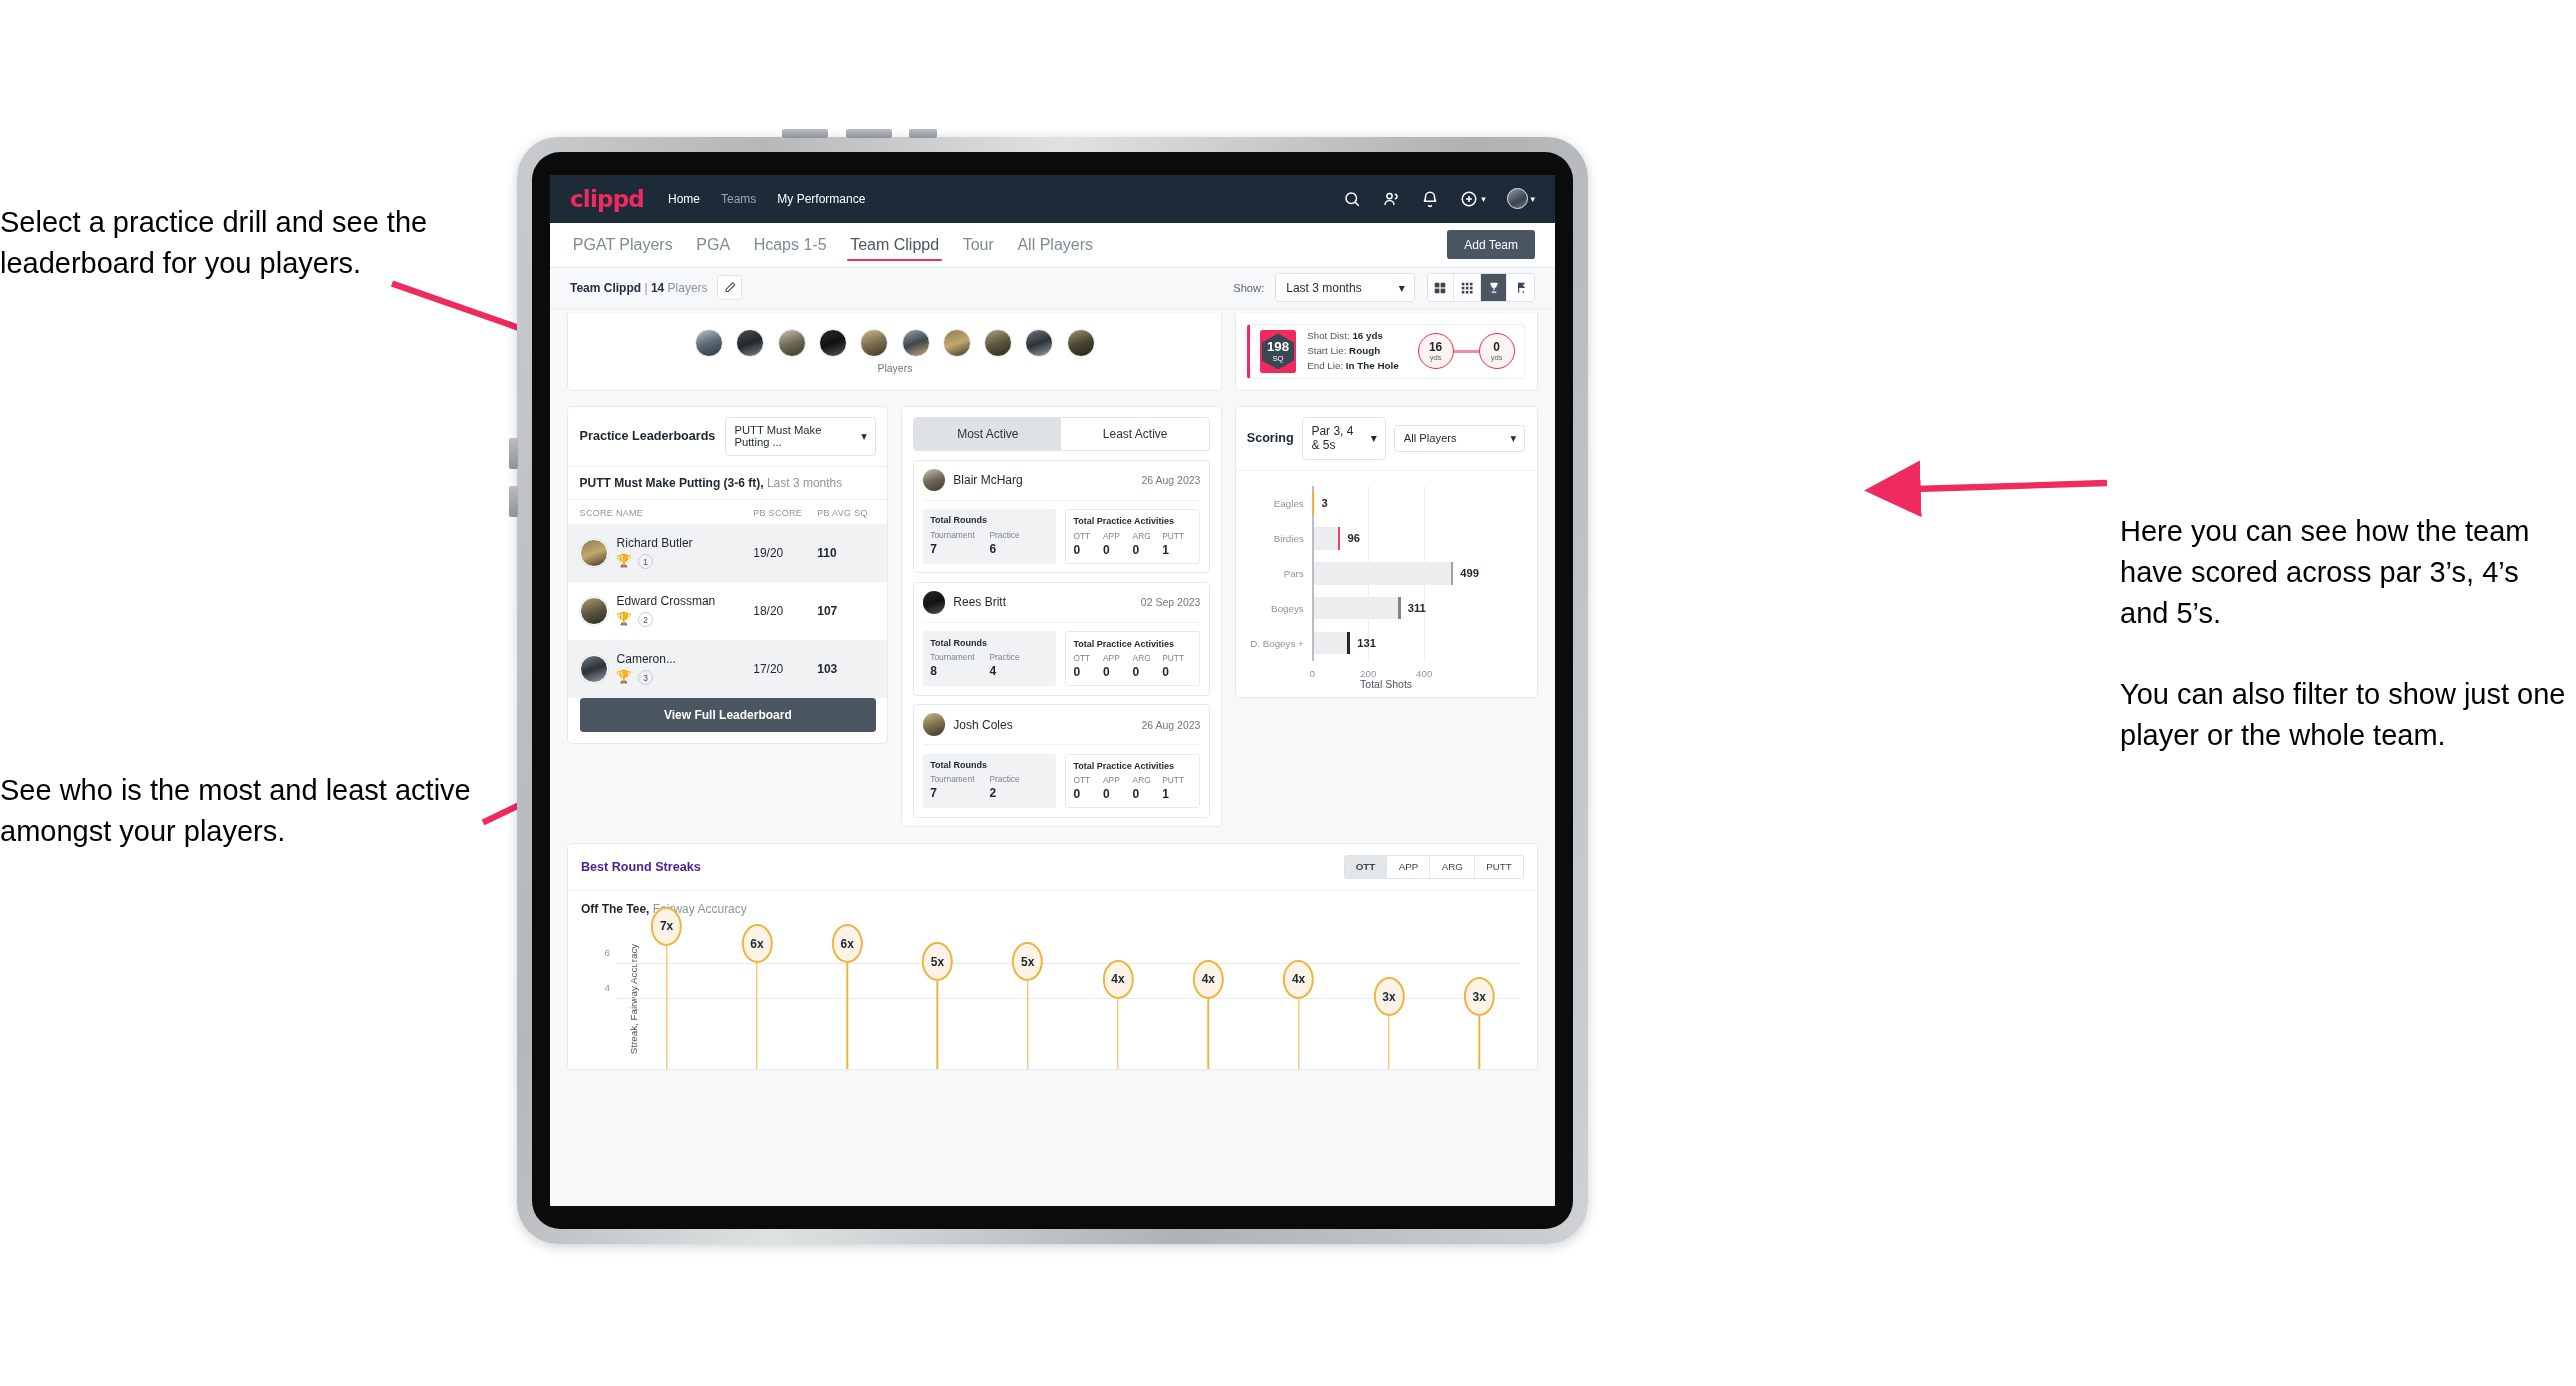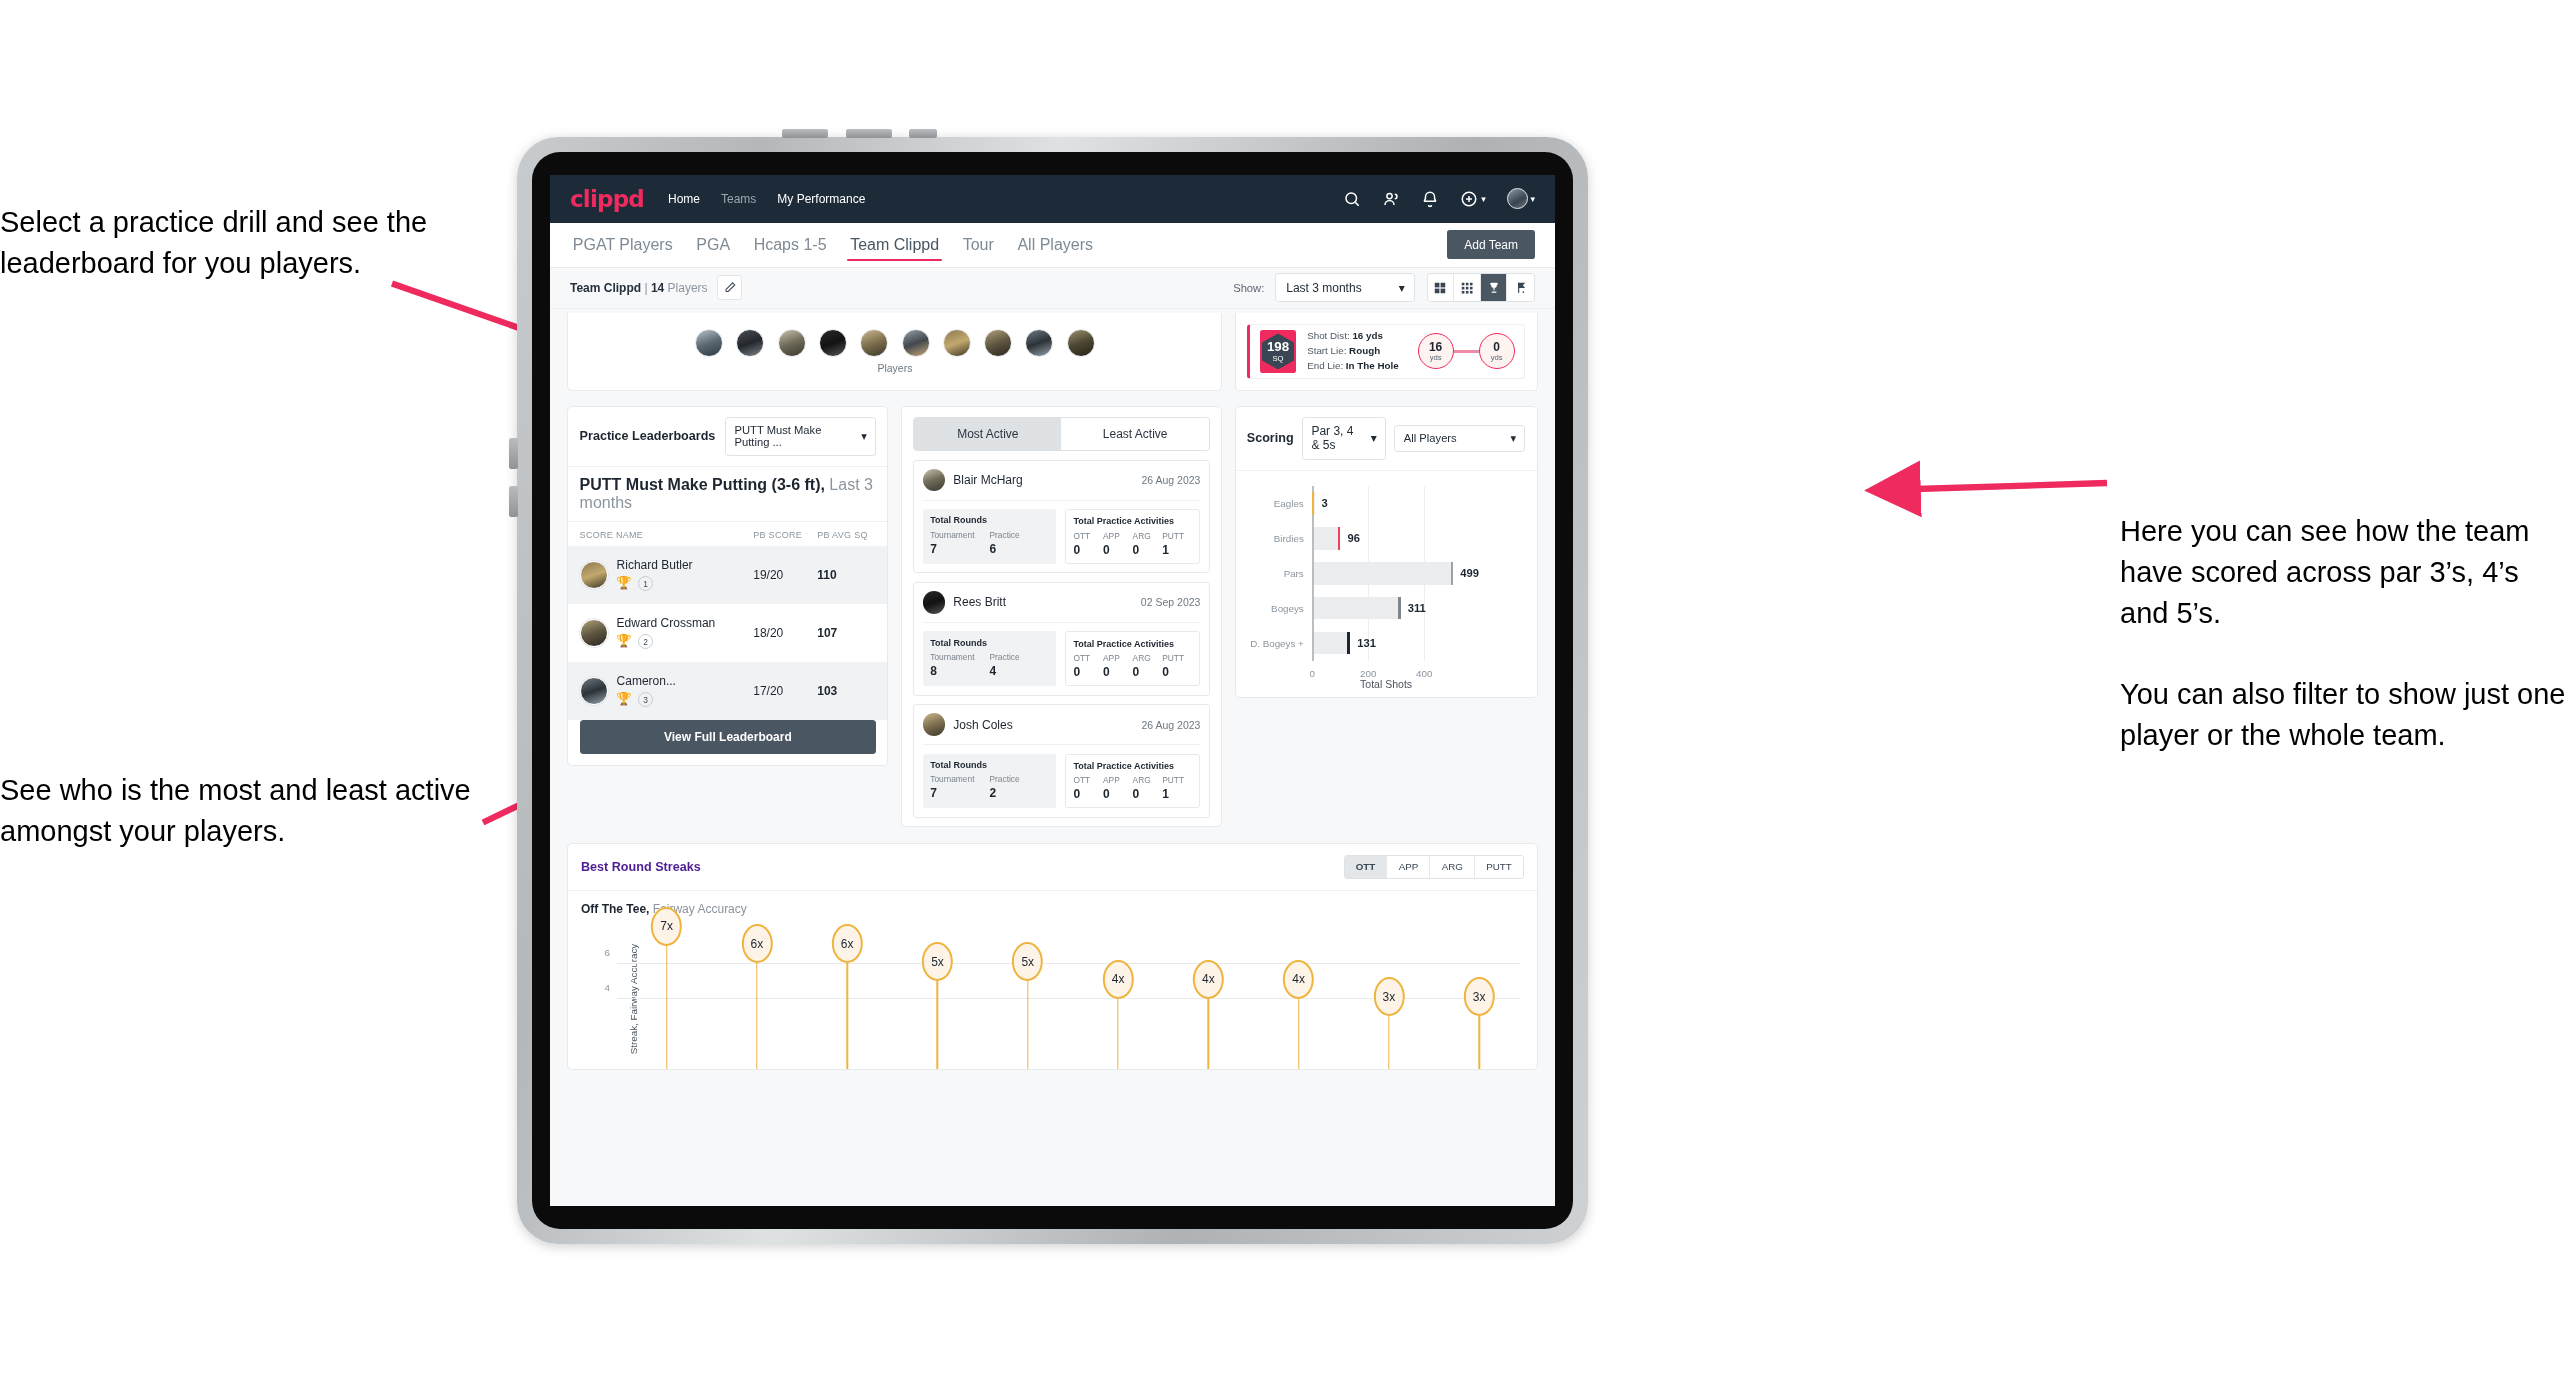--- a/index.html
+++ b/index.html
@@ -167,21 +167,21 @@
   
   #midrow { display: flex; gap: 12.6px; margin-top: 15.4px; align-items: flex-start; }
   #lb-card { flex: 0 0 321px; }
   #act-card { flex: 0 0 321px; }
   #score-card { flex: 1; }
 
   .card-head { display: flex; align-items: center; padding: 9.8px 11.2px; gap: 9.8px; border-bottom:0.7px solid #edeff1;}
   .card-title { font-size: 12.6px; color: #1d2630; font-weight: 700; white-space: nowrap; }
 
   #drill-select { flex: 1; font-size: 11.2px; padding: 6.3px 8.4px; }
-  #lb-sub { padding: 9.8px 11.2px 8.4px; font-size: 16px; color: #8b959e; border-bottom: 0.7px solid #edeff1; }
+  #lb-sub { padding: 9.8px 11.2px 8.4px; font-size: 12px; color: #8b959e; border-bottom: 0.7px solid #edeff1; }
   #lb-sub b { color: #1d2630; }
   #lb-cols { display: flex; padding: 8.4px 11.2px 5.6px; font-size: 9px; color: #8b959e; letter-spacing: 0.3px; }
   #lb-cols .c1 { flex: 1; }
   #lb-cols .c2 { width: 64px; }
   #lb-cols .c3 { width: 59px; }
   .lb-row { display: flex; align-items: center; padding: 12.6px 11.2px; }
   .lb-row.alt { background: #f0f2f4; }
   .lb-av {
     width: 28px; height: 28px; border-radius: 50%; border: 1.4px solid #fff;
     box-shadow: 0 0 0 0.7px #dfe2e5; background-size: cover; flex: 0 0 auto; margin-right: 9px;
@@ -257,21 +257,21 @@
   }
   .splot { position: absolute; left: 36px; right: 4.2px; top: 2.8px; bottom: 0; }
   .sgrid { position: absolute; left: 0; right: 0; height: 0.7px; background: #e8eaec; }
   .sgl { position: absolute; right: calc(100% + 7px); transform: translateY(-50%); font-size: 9.8px; color: #8b959e; }
   .lolli { position: absolute; bottom: 0; width: 1.4px; background: #efb33f; transform: translateX(-50%); }
   .lolli .bub {
     position: absolute; left: 50%; top: 0; transform: translate(-50%,-100%);
     width: 31px; height: 39px; border-radius: 50%;
     border: 2.1px solid #efb33f; background: #fdf4e7;
     display: flex; align-items: center; justify-content: center;
-    font-size: 12px; font-weight: 400; color: #1d2630;
+    font-size: 12px; font-weight: 700; color: #1d2630;
   }
 </style>
 </head>
 <body>
 
 <div id="annot-topleft" class="annot">
   <span>Select a practice drill and see the leaderboard for you players.</span>
 </div>
 <div id="annot-botleft" class="annot">
   <span>See who is the most and least active amongst your players.</span>

